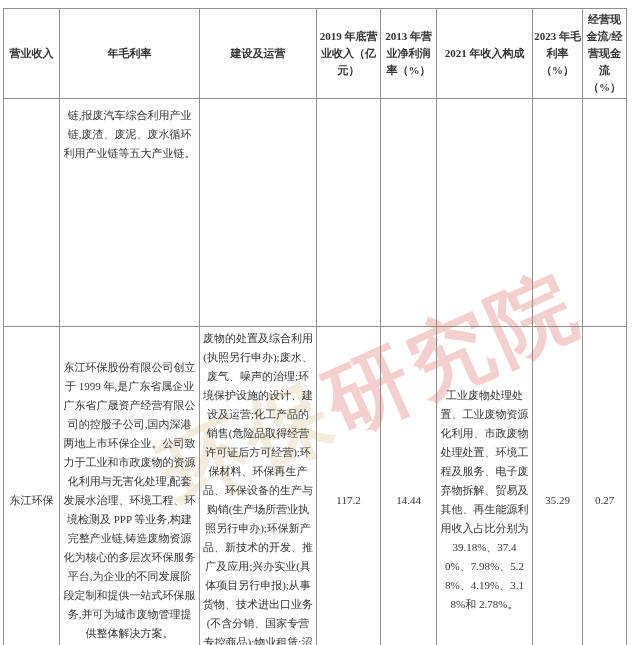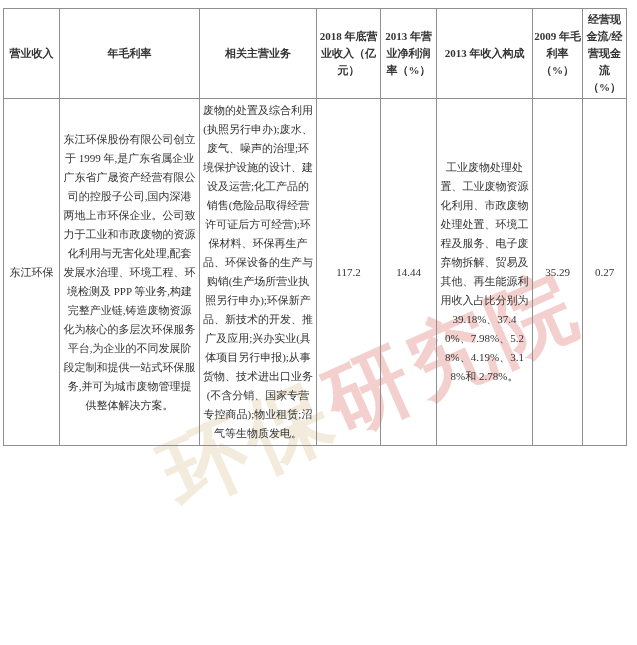--- a/index.html
+++ b/index.html
@@ -84,29 +84,39 @@
         <col class="c4">
       <col class="c5">
         <col class="c6">
         <col class="c7">
         <col class="c8">
     </colgroup>
     <thead>
       <tr>
         <th>营业收入</th>
         <th>年毛利率</th>
-        <th>相关主营业务</th>
-        <th>2018 年底营业收入（亿元）</th>
+        <th>建设及运营</th>
+        <th>2019 年底营业收入（亿元）</th>
         <th>2013 年营业净利润率（%）</th>
-        <th>2013 年收入构成</th>
-        <th>2009 年毛利率（%）</th>
+        <th>2021 年收入构成</th>
+        <th>2023 年毛利率（%）</th>
         <th>经营现金流/经营现金流（%）</th>
       </tr>
     </thead>
     <tbody>
+      <tr class="row-cont">
+        <td></td>
+        <td class="cell-profile">链,报废汽车综合利用产业链,废渣、废泥、废水循环利用产业链等五大产业链。</td>
+        <td class="cell-business"></td>
+        <td></td>
+        <td></td>
+        <td class="cell-composition"></td>
+        <td></td>
+        <td></td>
+      </tr>
       <tr class="row-main">
         <td>东江环保</td>
         <td class="cell-profile">东江环保股份有限公司创立于 1999 年,是广东省属企业广东省广晟资产经营有限公司的控股子公司,国内深港两地上市环保企业。公司致力于工业和市政废物的资源化利用与无害化处理,配套发展水治理、环境工程、环境检测及 PPP 等业务,构建完整产业链,铸造废物资源化为核心的多层次环保服务平台,为企业的不同发展阶段定制和提供一站式环保服务,并可为城市废物管理提供整体解决方案。</td>
         <td class="cell-business">废物的处置及综合利用(执照另行申办);废水、废气、噪声的治理;环境保护设施的设计、建设及运营;化工产品的销售(危险品取得经营许可证后方可经营);环保材料、环保再生产品、环保设备的生产与购销(生产场所营业执照另行申办);环保新产品、新技术的开发、推广及应用;兴办实业(具体项目另行申报);从事货物、技术进出口业务(不含分销、国家专营专控商品);物业租赁;沼气等生物质发电。</td>
         <td>117.2</td>
         <td>14.44</td>
         <td class="cell-composition">工业废物处理处置、工业废物资源化利用、市政废物处理处置、环境工程及服务、电子废弃物拆解、贸易及其他、再生能源利用收入占比分别为 39.18%、37.40%、7.98%、5.28%、4.19%、3.18%和 2.78%。</td>
         <td>35.29</td>
         <td>0.27</td>
       </tr>

